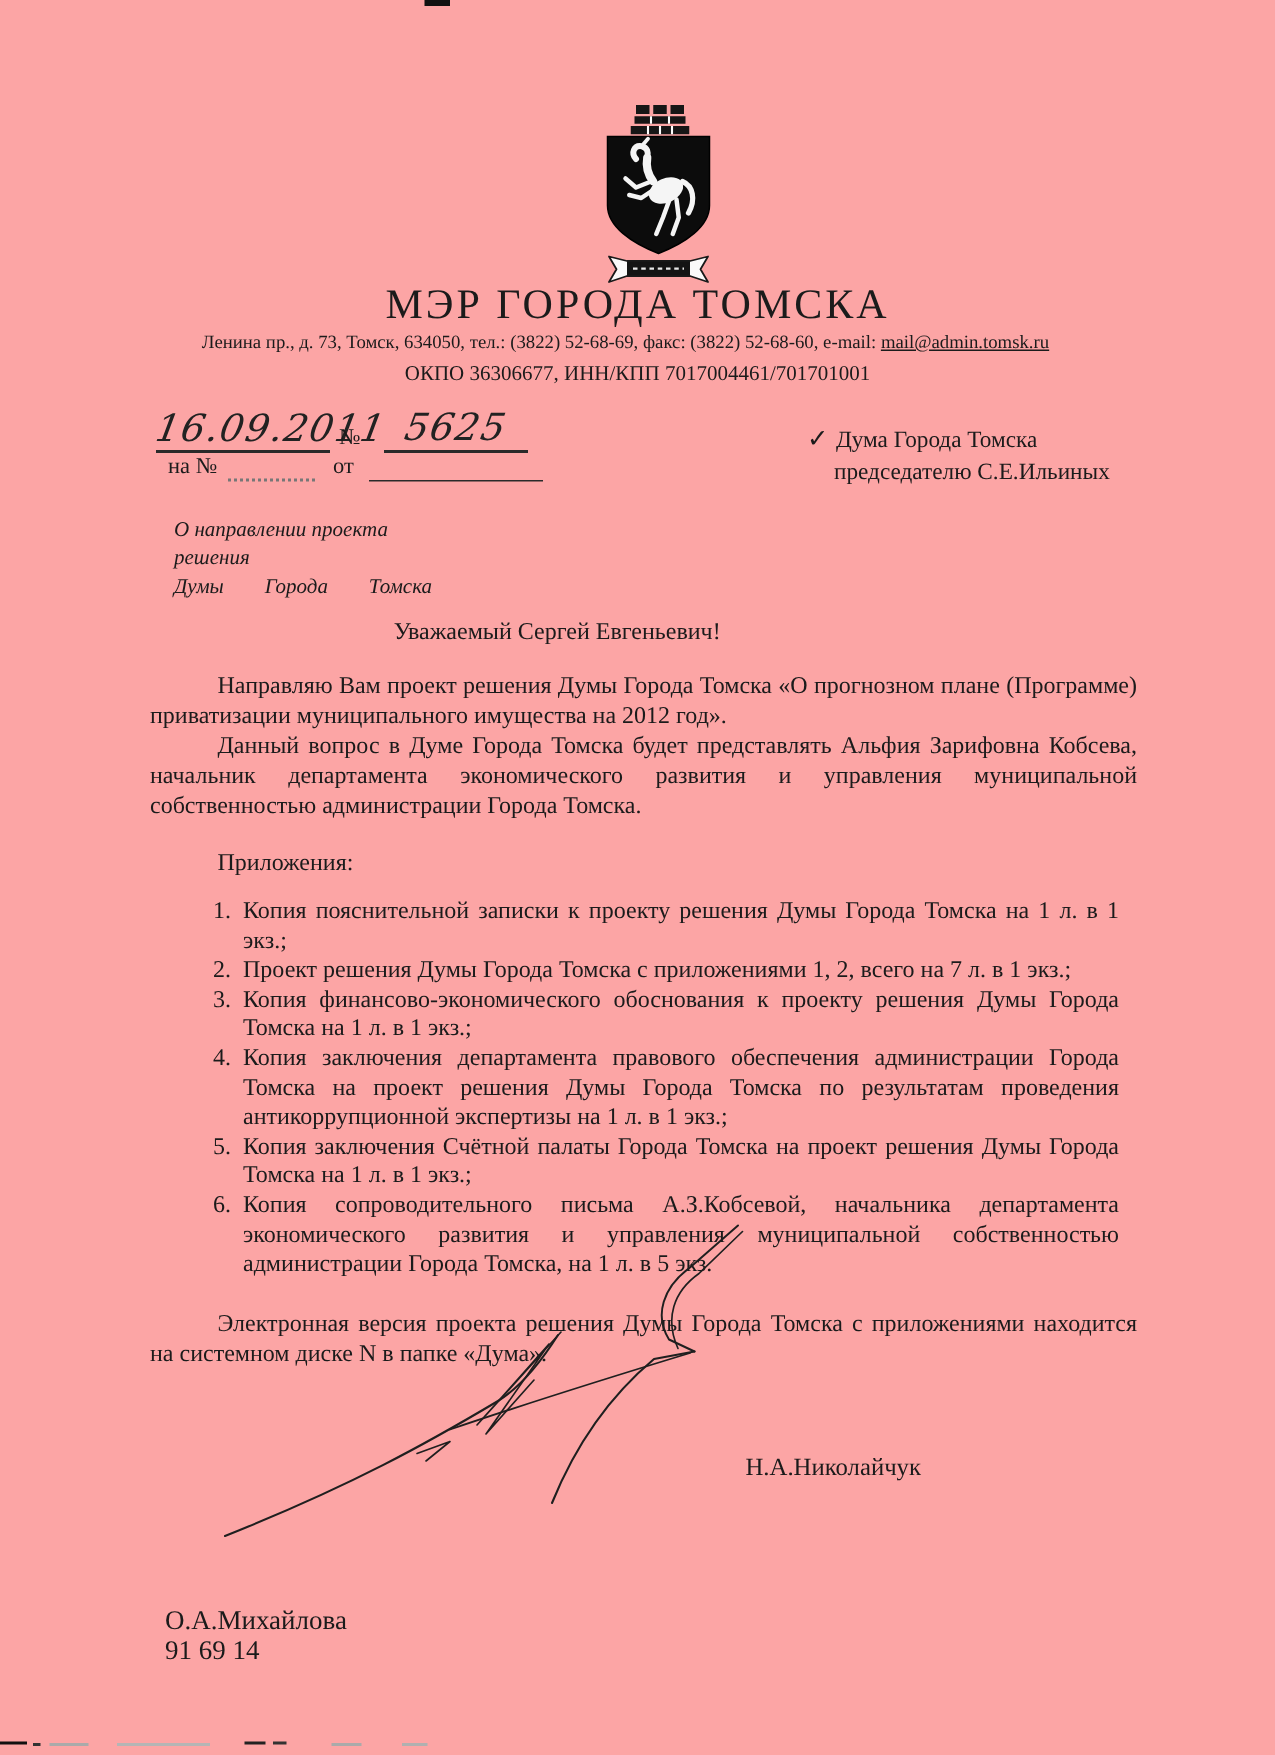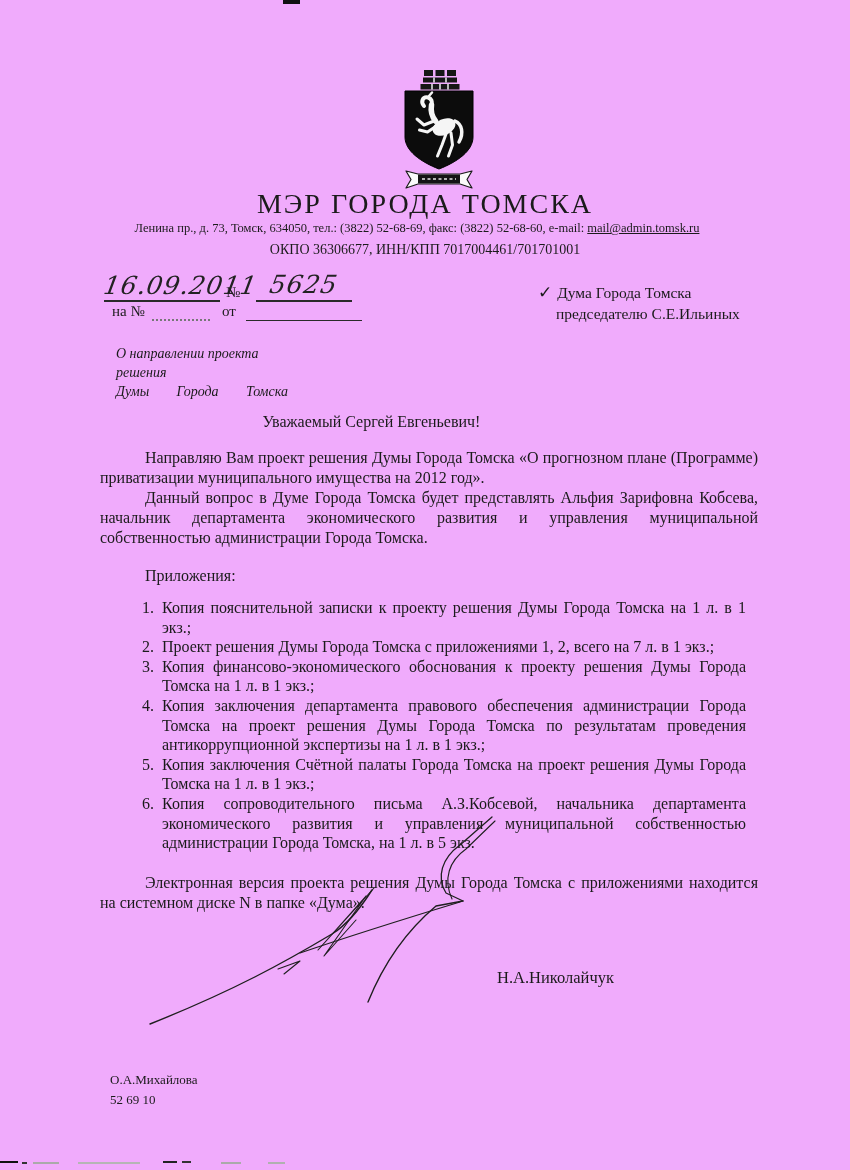--- a/index.html
+++ b/index.html
@@ -1,16 +1,16 @@
 <!DOCTYPE html>
 <html lang="ru"><head>
 <meta charset="utf-8">
 <style>
   html,body{margin:0;padding:0;background:#e8e8e8;}
-  .page{position:relative;width:850px;height:1170px;background:#f0abfc;margin:0 auto;
+  .page{position:relative;width:850px;height:1170px;background:#fca5a5;margin:0 auto;
         font-family:"Liberation Serif","DejaVu Serif",serif;color:#1b1b1b;overflow:hidden;}
   
   .emblem{position:absolute;left:384px;top:60px;width:110px;height:134px;}
   .org-title{position:absolute;top:188px;left:0;right:0;text-align:center;
              font-size:28px;letter-spacing:2px;white-space:nowrap;}
   .addr-line{position:absolute;top:221px;left:0;right:16px;text-align:center;font-size:12.5px;white-space:nowrap;}
   .addr-line .email{text-decoration:underline;color:#1b1b1b;}
   .codes-line{position:absolute;top:242px;left:0;right:0;text-align:center;font-size:14px;}
   
   .ref{position:absolute;top:274px;left:0;right:0;height:64px;}
@@ -38,21 +38,21 @@
   .p-first{margin-top:16px;}
   .attach-heading{margin-top:18px;padding-left:45px;}
   .attach-list{list-style:none;counter-reset:att;margin:12px;padding:0;line-height:19.6px;}
   .attach-list li{counter-increment:att;position:relative;padding-left:50px;text-align:justify;}
   .attach-list li::before{content:counter(att) ".";position:absolute;left:30px;}
   .closing-p{margin-top:20px;}
   
   .sig-svg{position:absolute;left:0;top:0;width:850px;height:1170px;pointer-events:none;z-index:3;}
   .signer{position:absolute;left:497px;top:968px;font-size:16.5px;z-index:2;}
   
-  .executor{position:absolute;left:110px;top:1070px;font-size:13px;line-height:20px;}
+  .executor{position:absolute;left:110px;top:1070px;font-size:18px;line-height:20px;}
   
   .art{position:absolute;}
   .art-top{left:283px;top:0;width:17px;height:4px;background:#111;}
   .dash{position:absolute;height:2px;}
 </style>
 </head>
 <body>
 
 <div class="page">
 
@@ -159,21 +159,21 @@
 
       <path d="M368,1002 C383,965 405,932 436,906 L463,901" stroke-width="1.4"></path>
 
       <path d="M463,901 L446,893 C436,877 442,858 460,845 L492,817" stroke-width="1.3"></path>
       <path d="M452,899 C443,879 449,861 466,849 L495,821" stroke-width="1.1"></path>
     </g>
   </svg>
 
   <div class="executor">
     <div>О.А.Михайлова</div>
-    <div>52 69 10</div>
+    <div>91 69 14</div>
   </div>
 
   <div>
     <span class="dash" style="left:0;top:1161px;width:18px;background:#111;"></span>
     <span class="dash" style="left:22px;top:1162px;width:5px;background:#333;"></span>
     <span class="dash" style="left:33px;top:1162px;width:26px;background:#aaa;"></span>
     <span class="dash" style="left:78px;top:1162px;width:62px;background:#b5b5b5;"></span>
     <span class="dash" style="left:163px;top:1161px;width:14px;background:#222;"></span>
     <span class="dash" style="left:182px;top:1161px;width:9px;background:#333;"></span>
     <span class="dash" style="left:221px;top:1162px;width:20px;background:#aaa;"></span>

